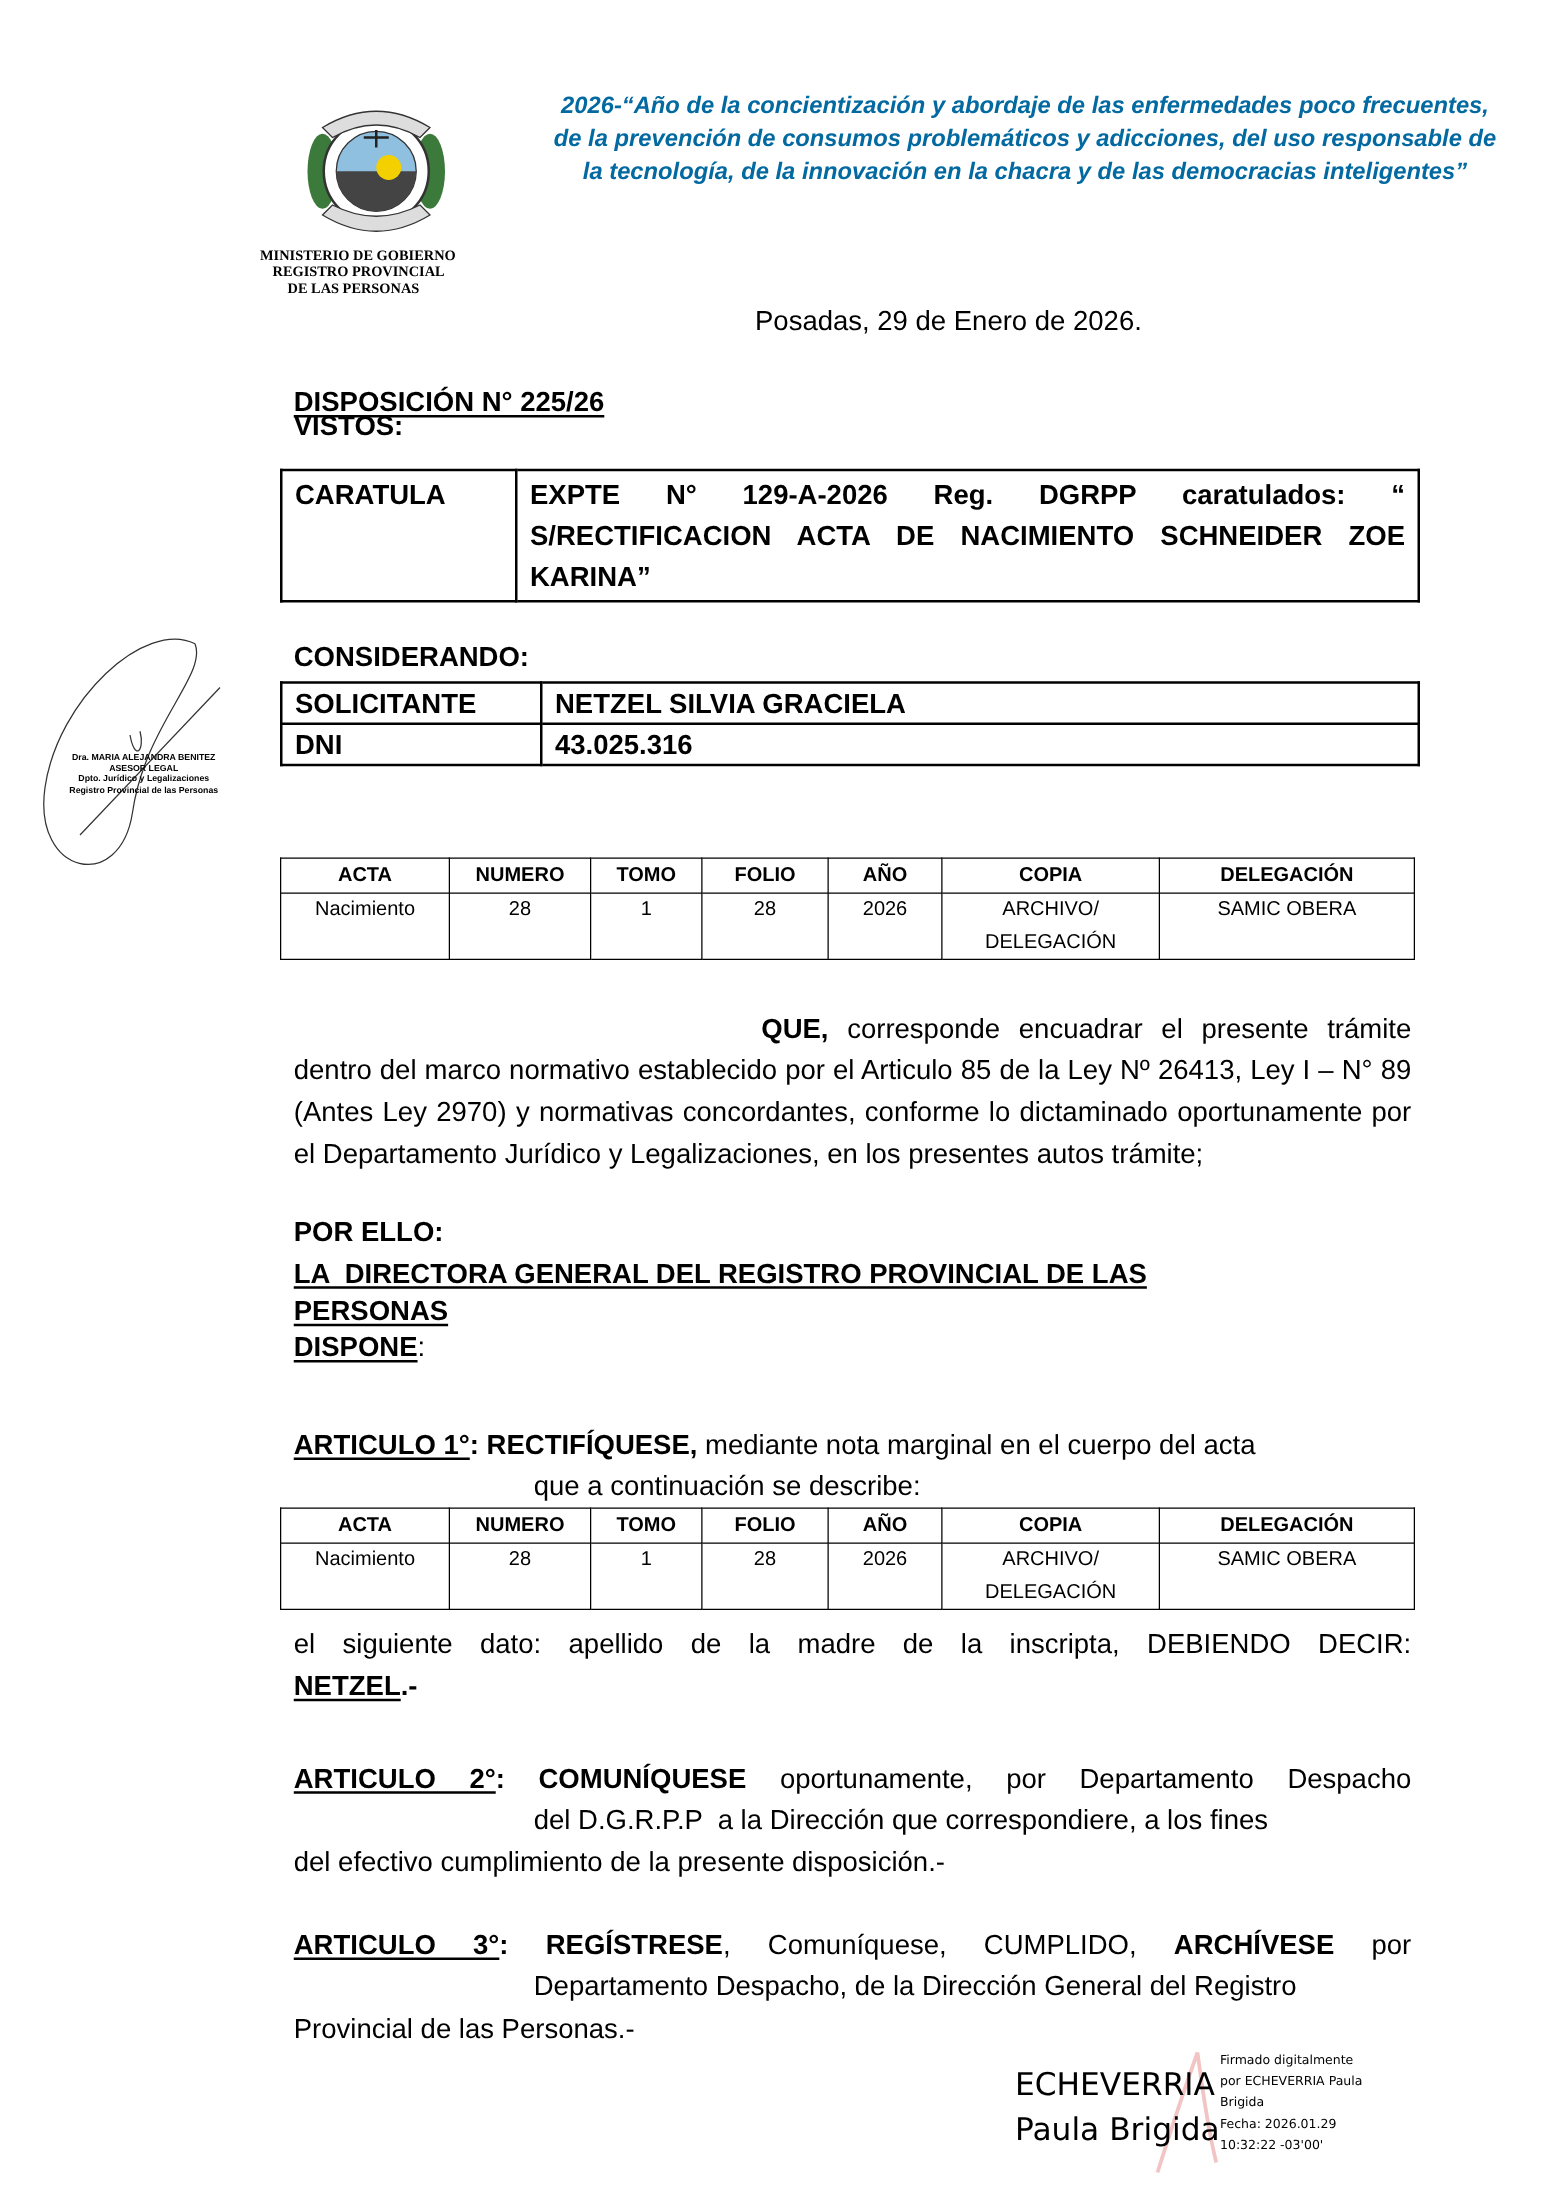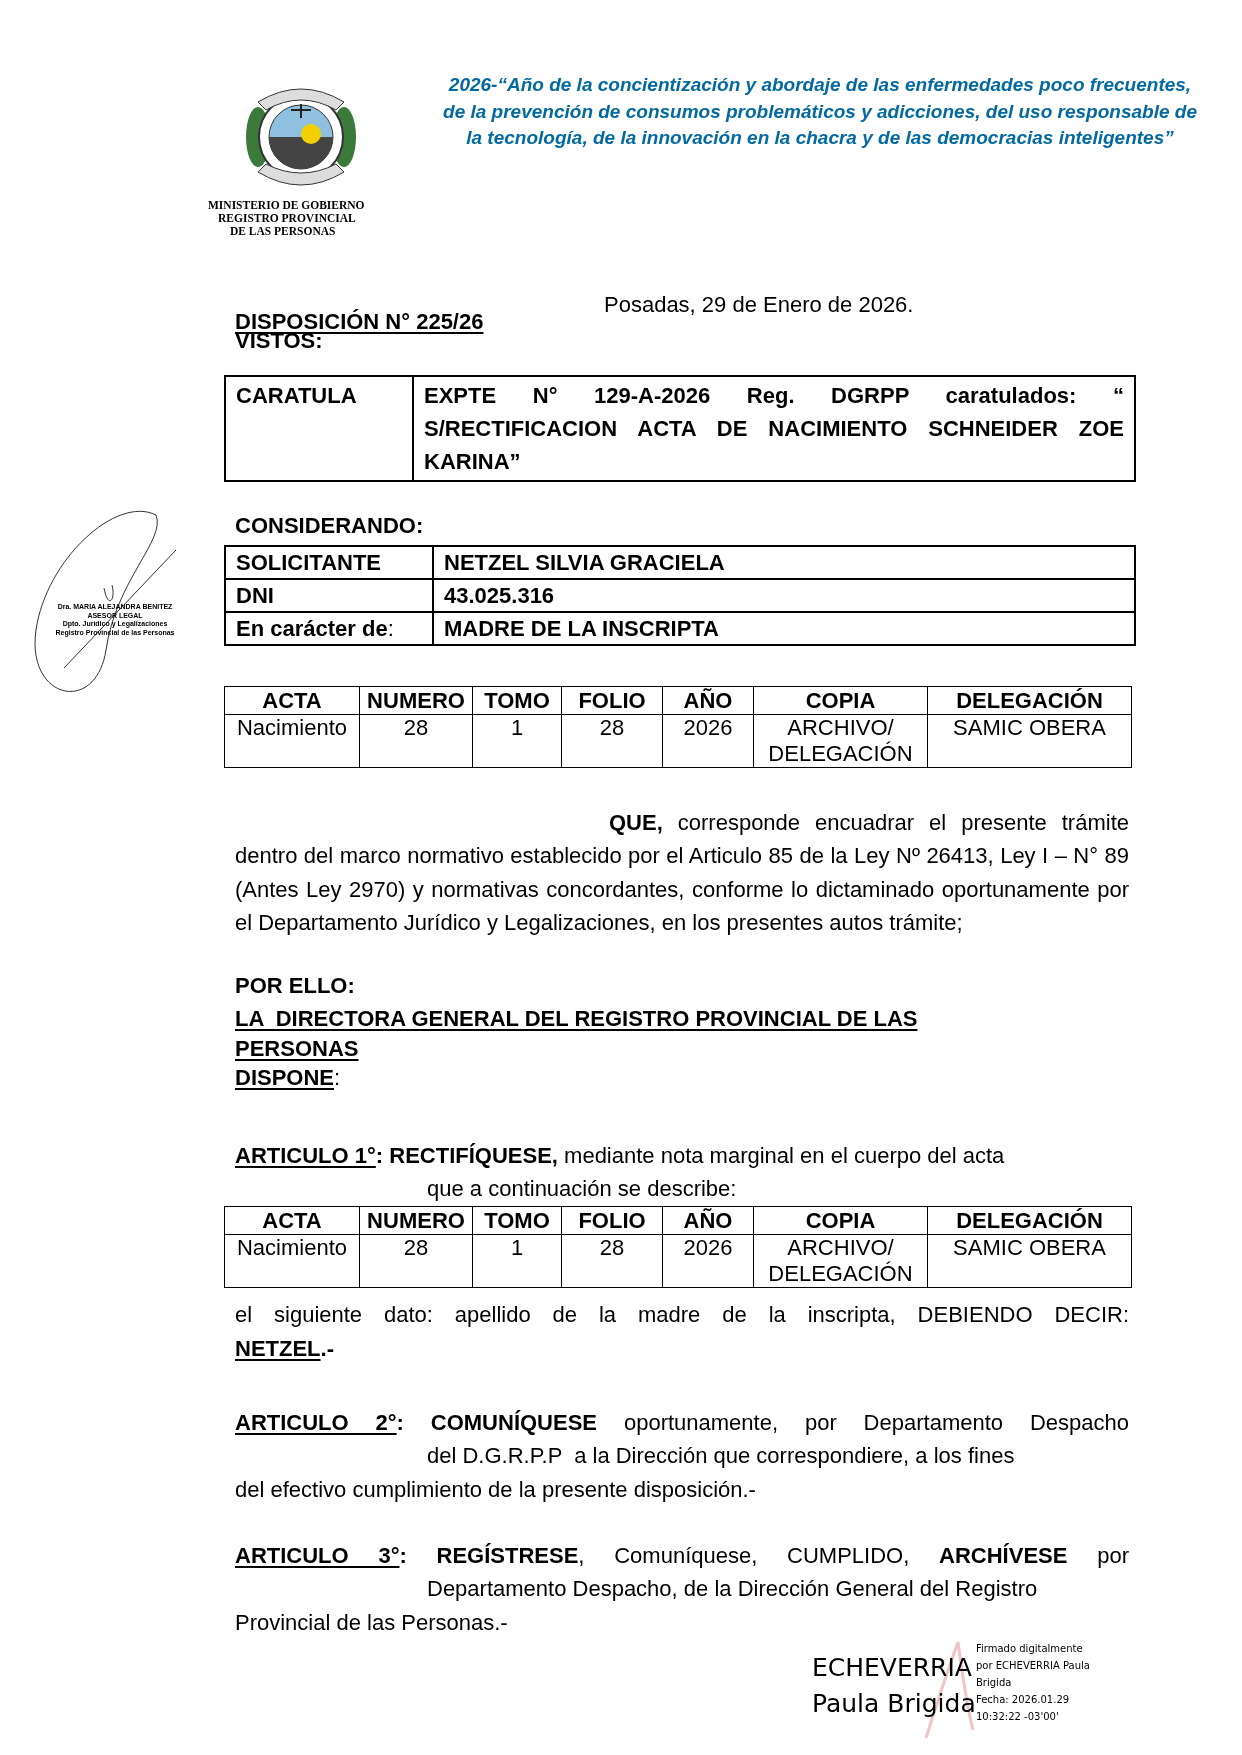--- a/index.html
+++ b/index.html
@@ -6,34 +6,34 @@
   body { width:1242px; height:1755px; position:relative; overflow:hidden;
          font-family:"Liberation Sans", sans-serif; color:#000; }
   .abs { position:absolute; }
   .crest { left:236px; top:82px; width:130px; height:110px; }
   .ministry { left:208px; top:199px; width:190px; font-family:"Liberation Serif", serif;
               font-weight:bold; font-size:11.5px; line-height:13px; }
   .ministry div:nth-child(2){ padding-left:10px; }
   .ministry div:nth-child(3){ padding-left:22px; }
   .motto { left:440px; top:72px; width:760px; text-align:center; font-weight:bold;
            font-style:italic; font-size:19px; line-height:26.5px; color:#0369a1; }
-  .date { left:604px; top:244px; font-size:22px;margin-top:48px; }
+  .date { left:604px; top:244px; font-size:22px; }
   .t-line { font-size:22px; font-weight:bold; }
   .u { text-decoration:underline; text-decoration-thickness:2px; text-underline-offset:3px; }
   table { border-collapse:collapse; }
   .caratula { left:224px; top:375px; width:912px; font-size:22px; }
   .caratula td { border:2px solid #000; vertical-align:top; padding:2px 10px; line-height:33px; font-weight:bold; }
   .caratula td.k { width:166px; }
   .caratula td.v { text-align:justify; text-align-last:left; }
   .consid { left:224px; top:545px; width:912px; font-size:22px; }
   .consid td { border:2px solid #000; padding:0 10px; height:31px; font-weight:bold; }
   .consid td.k { width:186px; }
   .consid td.k.n { font-weight:normal; }
   .consid td.k.n b { font-weight:bold; }
-  .acta { width:908px; font-size:22px; }
+  .acta { width:908px; font-size:16px; }
   .acta th, .acta td { border:1.5px solid #000; text-align:center; padding:0 4px; }
   .acta th { height:27px; font-weight:bold; }
   .acta td { vertical-align:top; height:52px; line-height:26px; }
   .acta1 { left:224px; top:686px; }
   .acta2 { left:224px; top:1206px; }
   .para { left:235px; width:894px; font-size:22px; line-height:33.3px; text-align:justify; }
   .center { text-align:left; }
   .sigleft { left:16px; top:500px; width:165px; height:212px; }
   .sigstamp { left:55px; top:603px; width:120px; font-size:7px; font-weight:bold; line-height:8.5px; text-align:center; }
   .digsig-name { left:812px; top:1650px; font-family:"DejaVu Sans", sans-serif; font-size:25px; line-height:36px; }
@@ -92,24 +92,20 @@
 
 <table class="abs consid">
   <tbody>
       <tr>
     <td class="k">SOLICITANTE</td>
     <td>NETZEL SILVIA GRACIELA</td>
   </tr>
   <tr>
     <td class="k">DNI</td>
     <td>43.025.316</td>
-  </tr>
-  <tr>
-    <td class="k n"><b>En carácter </b><b>de</b><span>:</span></td>
-    <td>MADRE DE LA INSCRIPTA</td>
   </tr>
 </tbody>
   </table>
 
 <table class="abs acta acta1">
   <tbody>
       <tr>
     <th style="width:126px">ACTA</th>
     <th style="width:104px">NUMERO</th>
     <th style="width:80px">TOMO</th>

